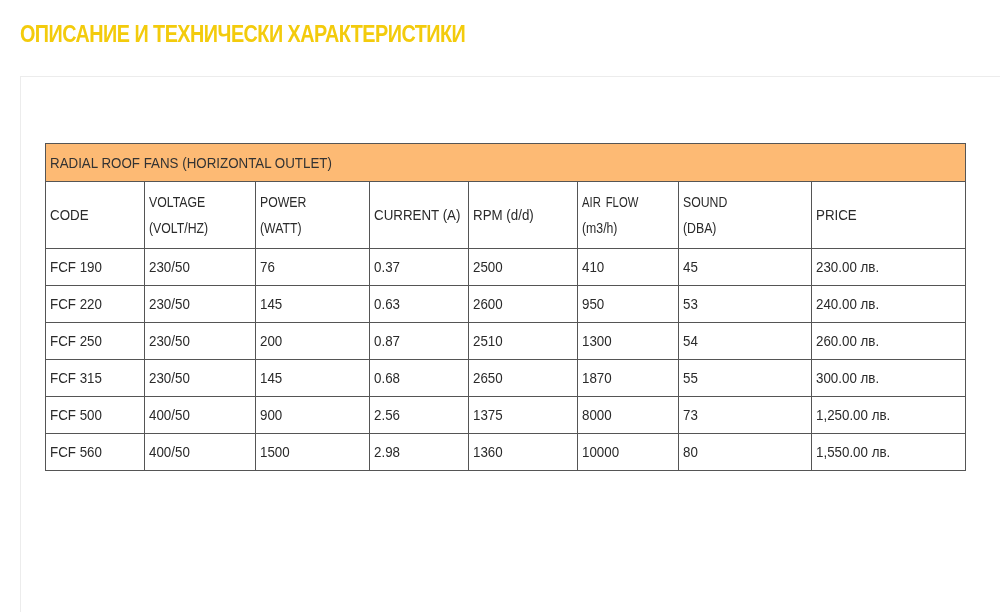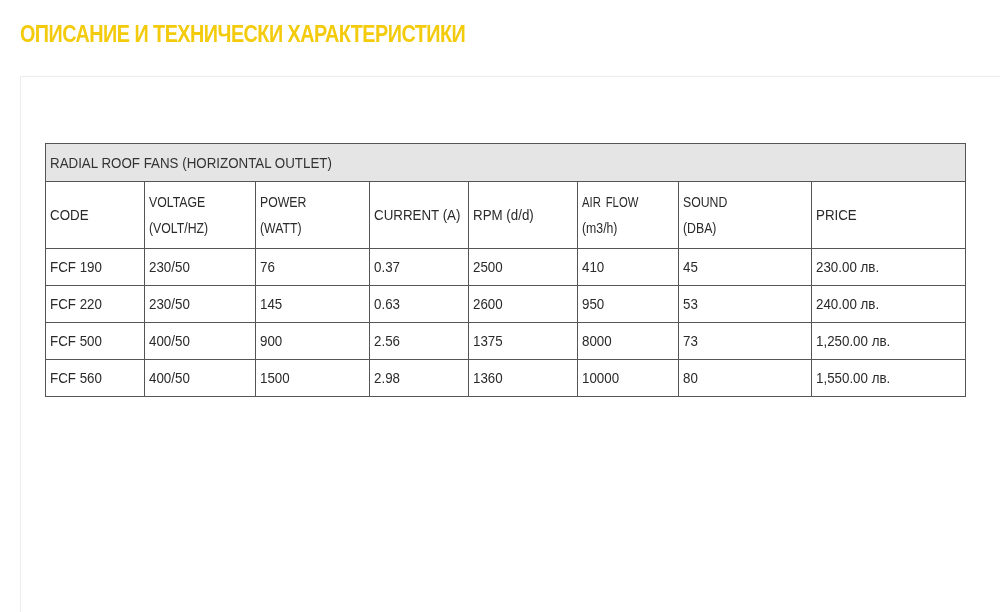--- a/index.html
+++ b/index.html
@@ -61,21 +61,21 @@
       font-weight: normal;
       vertical-align: middle;
     }
     table.spec td span, table.spec th span {
       display: inline-block;
       transform: scaleX(0.92);
       transform-origin: left center;
       white-space: nowrap;
     }
     .caption-row th {
-      background: #e5e5e5;
+      background: #fdba74;
       height: 37px;
       text-align: right;
       color: #333;
     }
     .caption-row th span { transform-origin: center center; }
     .header-row td {
       height: 66px;
       line-height: 26px;
     }
     .header-row td .two-line {
@@ -164,20 +164,40 @@
           <td><span>FCF 220</span></td>
           <td><span>230/50</span></td>
           <td><span>145</span></td>
           <td><span>0.63</span></td>
           <td><span>2600</span></td>
           <td><span>950</span></td>
           <td><span>53</span></td>
           <td><span>240.00 лв.</span></td>
         </tr>
         <tr class="body-row">
+          <td><span>FCF 250</span></td>
+          <td><span>230/50</span></td>
+          <td><span>200</span></td>
+          <td><span>0.87</span></td>
+          <td><span>2510</span></td>
+          <td><span>1300</span></td>
+          <td><span>54</span></td>
+          <td><span>260.00 лв.</span></td>
+        </tr>
+        <tr class="body-row">
+          <td><span>FCF 315</span></td>
+          <td><span>230/50</span></td>
+          <td><span>145</span></td>
+          <td><span>0.68</span></td>
+          <td><span>2650</span></td>
+          <td><span>1870</span></td>
+          <td><span>55</span></td>
+          <td><span>300.00 лв.</span></td>
+        </tr>
+        <tr class="body-row">
           <td><span>FCF 500</span></td>
           <td><span>400/50</span></td>
           <td><span>900</span></td>
           <td><span>2.56</span></td>
           <td><span>1375</span></td>
           <td><span>8000</span></td>
           <td><span>73</span></td>
           <td><span>1,250.00 лв.</span></td>
         </tr>
         <tr class="body-row">

